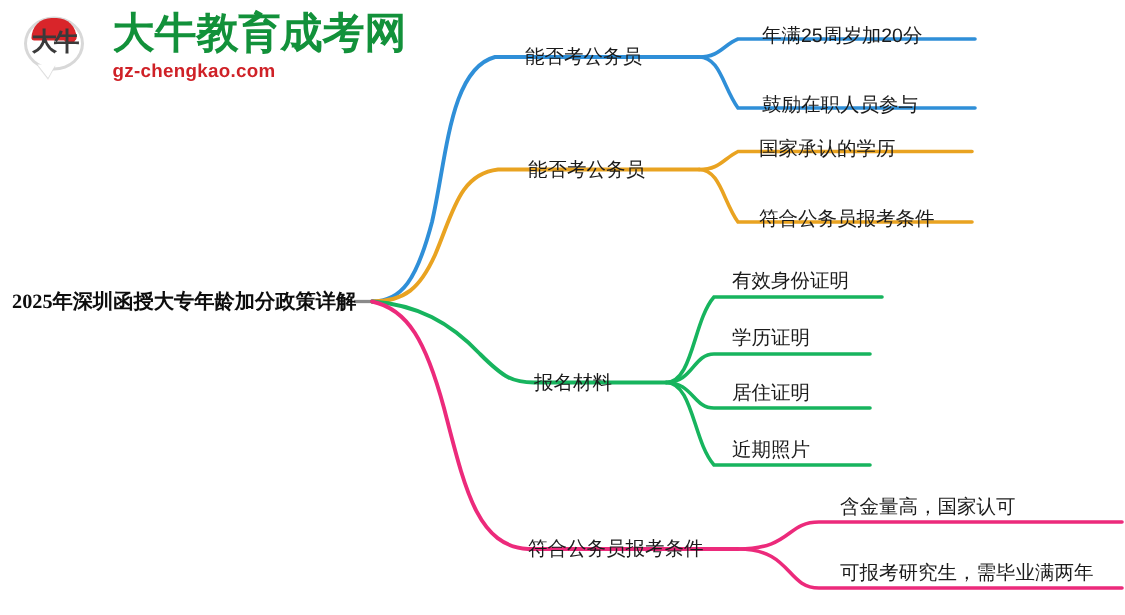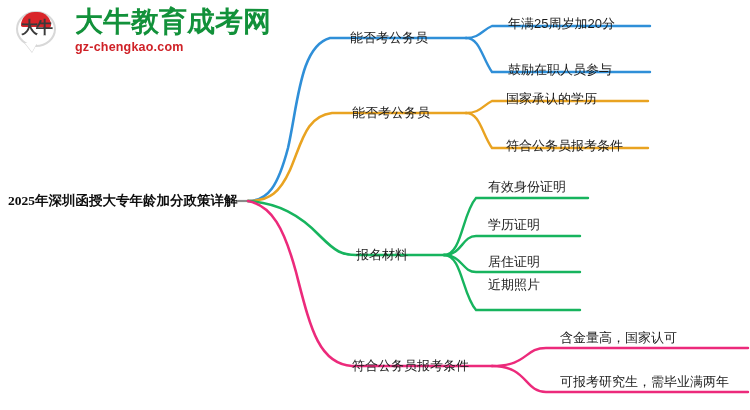--- a/index.html
+++ b/index.html
@@ -112,18 +112,18 @@
 
   <div class="node leaf" style="left:508px;top:17px;">年满25周岁加20分</div>
   <div class="node leaf" style="left:508px;top:63px;text-align:center;">鼓励在职人员参与</div>
 
   <div class="node leaf" style="left:506px;top:92px;">国家承认的学历</div>
   <div class="node leaf" style="left:506px;top:139px;">符合公务员报考条件</div>
 
   <div class="node leaf" style="left:488px;top:180px;">有效身份证明</div>
   <div class="node leaf" style="left:488px;top:218px;">学历证明</div>
   <div class="node leaf" style="left:488px;top:255px;">居住证明</div>
-  <div class="node leaf" style="left:488px;top:278px;">近期照片</div>
+  <div class="node leaf" style="left:488px;top:293px;">近期照片</div>
 
   <div class="node leaf" style="left:560px;top:331px;">含金量高，国家认可</div>
   <div class="node leaf" style="left:560px;top:375px;">可报考研究生，需毕业满两年</div>
 
 </div>
 
 </body></html>

